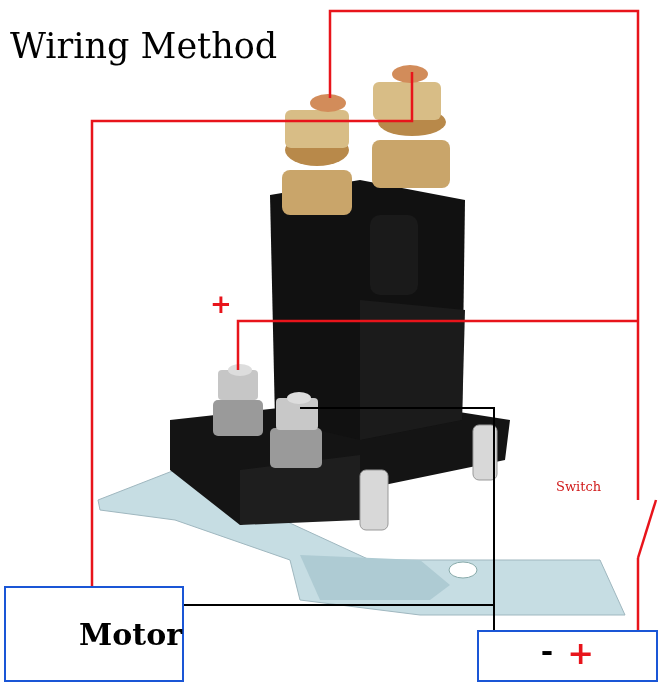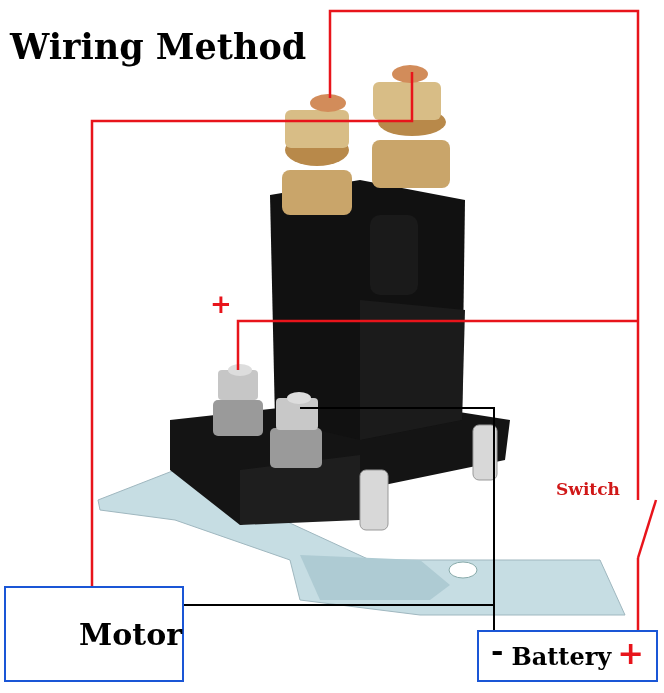--- a/index.html
+++ b/index.html
@@ -1,24 +1,24 @@
 <!DOCTYPE html>
 <html><head>
 <meta charset="utf-8">
 <style>
   html,body{margin:0;padding:0;background:#fff;}
   body{width:664px;height:693px;position:relative;overflow:hidden;font-family:"DejaVu Serif","Liberation Serif",serif;}
-  .title{position:absolute;left:10px;top:26px;font-size:35px;font-weight:bold;color:#000;letter-spacing:0px;font-family:"DejaVu Serif",serif;}
+  .title{position:absolute;left:10px;top:26px;font-size:35px;font-weight:normal;color:#000;letter-spacing:0px;font-family:"DejaVu Serif",serif;}
   svg.diagram{position:absolute;left:0;top:0;}
   .box{position:absolute;border:2px solid #1a56d6;background:#fff;display:flex;align-items:center;justify-content:center;box-sizing:border-box;}
   .motor{left:4px;top:586px;width:180px;height:96px;font-size:30px;font-weight:bold;justify-content:flex-end;}
   .battery{left:477px;top:630px;width:181px;height:52px;font-size:24px;font-weight:bold;}
   .battery .neg{font-size:30px;margin-right:8px;position:relative;top:-6px;}
   .battery .pos{color:#e8141b;font-size:32px;margin-left:6px;position:relative;top:-3px;}
-  .switch-label{position:absolute;left:556px;top:479px;font-size:17px;font-weight:bold;color:#d01818;}
+  .switch-label{position:absolute;left:556px;top:479px;font-size:13px;font-weight:normal;color:#d01818;}
   .plus-label{position:absolute;left:210px;top:289px;font-size:26px;font-weight:bold;color:#e8141b;}
 </style>
 </head>
 <body>
 
 <div class="title">Wiring Method</div>
 
 <svg class="diagram" width="664" height="693" viewBox="0 0 664 693">
 
   <g>
@@ -78,15 +78,14 @@
 
 <div class="plus-label">+</div>
 <div class="switch-label">Switch</div>
 
 <div class="box motor">
   <span>Motor</span>
 </div>
 
 <div class="box battery">
   <span class="neg">-</span>
-  <span>Battery</span>
   <span class="pos">+</span>
 </div>
 
 </body></html>

